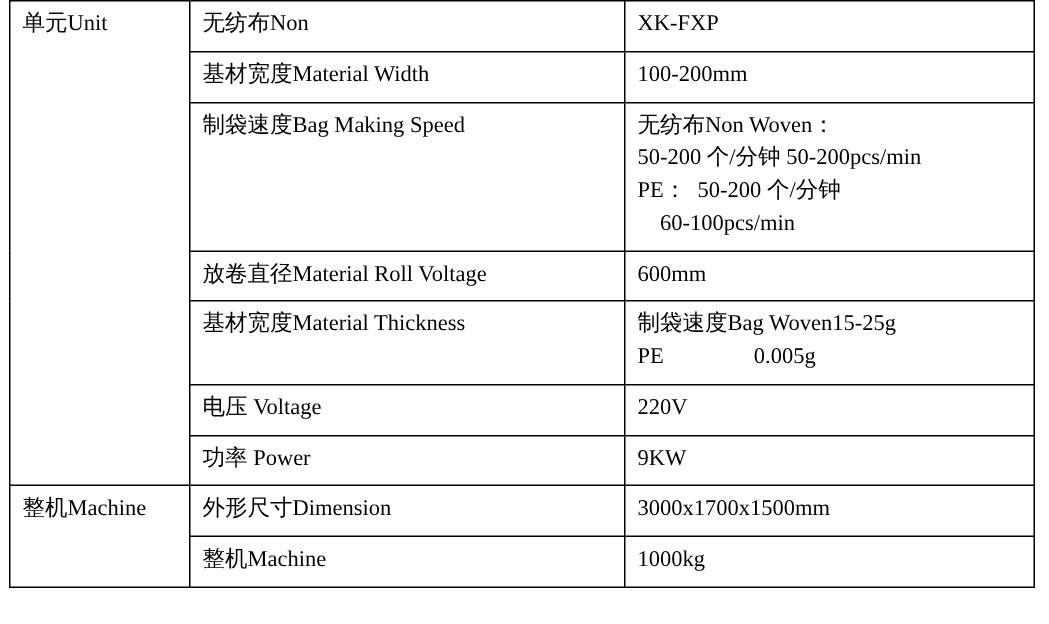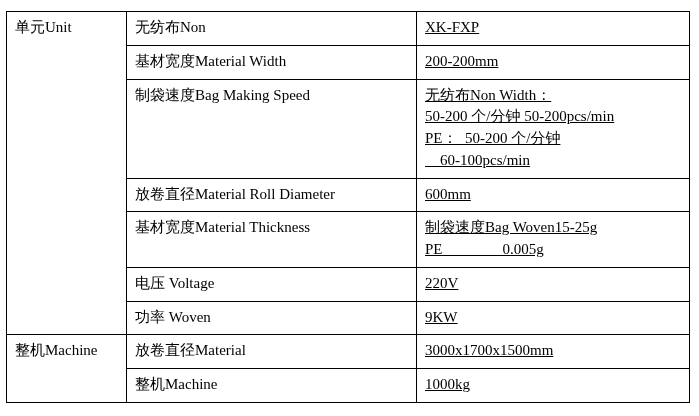--- a/index.html
+++ b/index.html
@@ -11,39 +11,38 @@
     width: 699px;
     height: 416px;
     font-family: "Liberation Serif", serif;
     color: #000000;
     overflow: hidden;
   }
   .spec-table {
     border-collapse: collapse;
     table-layout: fixed;
     width: 683px;
-    margin: 11px 0 0 6px;
+    margin: 0 0 0 6px;
     font-size: 15px;
   }
   .spec-table td {
     border: 1px solid #000000;
     padding: 5px 8px 6px 8px;
     vertical-align: top;
     line-height: 1.45;
   }
   .col-group { width: 120px; }
   .col-item  { width: 290px; }
   .col-value { width: 273px; }
   .group-cell {
     vertical-align: top;
     white-space: nowrap;
   }
   .multiline div {
     white-space: pre;
-    text-decoration: underline;
   }
 </style>
 </head>
 <body>
 
 <table class="spec-table">
   <colgroup>
     <col class="col-group">
     <col class="col-item">
     <col class="col-value">
@@ -53,61 +52,61 @@
     <tr>
       <td class="group-cell" rowspan="7">单元Unit</td>
       <td>无纺布Non</td>
       <td class="multiline">
         <div>XK-FXP</div>
       </td>
     </tr>
     <tr>
       <td>基材宽度Material Width</td>
       <td class="multiline">
-        <div>200-200mm</div>
+        <div>100-200mm</div>
       </td>
     </tr>
     <tr>
       <td>制袋速度Bag Making Speed</td>
       <td class="multiline">
-        <div>无纺布Non Width：</div>
+        <div>无纺布Non Woven：</div>
         <div>50-200 个/分钟 50-200pcs/min</div>
         <div>PE：  50-200 个/分钟</div>
         <div>    60-100pcs/min</div>
       </td>
     </tr>
     <tr>
-      <td>放卷直径Material Roll Diameter</td>
+      <td>放卷直径Material Roll Voltage</td>
       <td class="multiline">
         <div>600mm</div>
       </td>
     </tr>
     <tr>
       <td>基材宽度Material Thickness</td>
       <td class="multiline">
         <div>制袋速度Bag Woven15-25g</div>
         <div>PE                0.005g</div>
       </td>
     </tr>
     <tr>
       <td>电压 Voltage</td>
       <td class="multiline">
         <div>220V</div>
       </td>
     </tr>
     <tr>
-      <td>功率 Woven</td>
+      <td>功率 Power</td>
       <td class="multiline">
         <div>9KW</div>
       </td>
     </tr>
 
     <tr>
       <td class="group-cell" rowspan="2">整机Machine</td>
-      <td>放卷直径Material</td>
+      <td>外形尺寸Dimension</td>
       <td class="multiline">
         <div>3000x1700x1500mm</div>
       </td>
     </tr>
     <tr>
       <td>整机Machine</td>
       <td class="multiline">
         <div>1000kg</div>
       </td>
     </tr>

